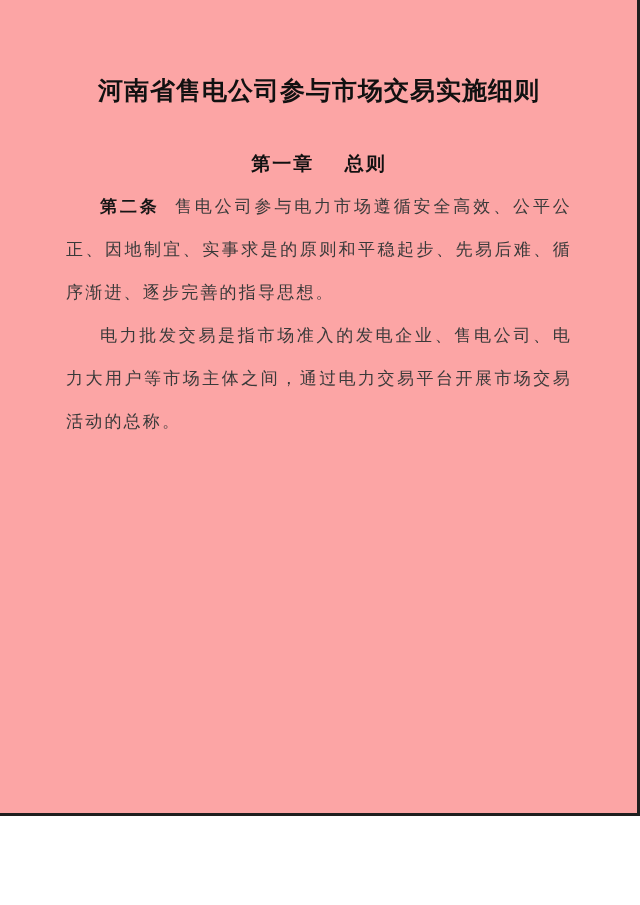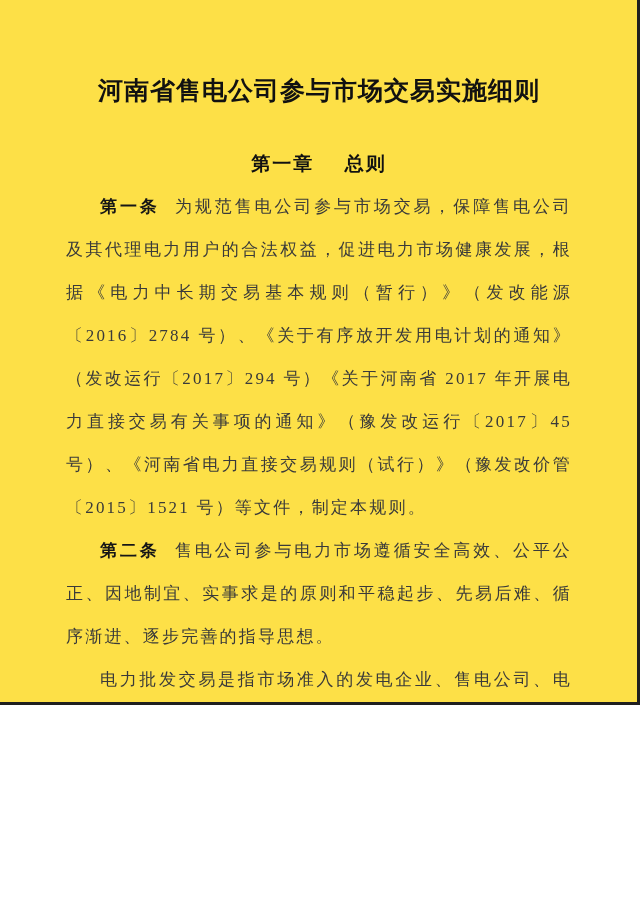--- a/index.html
+++ b/index.html
@@ -3,22 +3,22 @@
 <meta charset="utf-8">
 <style>
   html, body {
     margin: 0;
     padding: 0;
     background: #ffffff;
   }
   .page {
     position: relative;
     width: 640px;
-    height: 705px;
-    background: #fde047;
+    height: 816px;
+    background: #fca5a5;
     overflow: hidden;
     font-family: "Liberation Serif", "DejaVu Serif", serif;
     color: #333333;
     box-sizing: border-box;
   }
   
   .edge-right {
     position: absolute;
     top: 0;
     right: 0;
@@ -96,23 +96,20 @@
     <h1 class="doc-title">
       <span class="title-line">河南省售电公司参与市场交易实施细则</span>
     </h1>
 
     <h2 class="chapter-heading">
       <span class="chapter-number">第一章</span><span class="chapter-title">总则</span>
     </h2>
 
     <div class="doc-body">
 
-      <p>
-        <strong class="article-label">第一条</strong><span>为规范售电公司参与市场交易，保障售电公司及其代理电力用户的合法权益，促进电力市场健康发展，根据《电力中长期交易基本规则（暂行）》（发改能源〔2016〕2784 号）、《关于有序放开发用电计划的通知》（发改运行〔2017〕294 号）《关于河南省 2017 年开展电力直接交易有关事项的通知》（豫发改运行〔2017〕45 号）、《河南省电力直接交易规则（试行）》（豫发改价管〔2015〕1521 号）等文件，制定本规则。</span>
-      </p>
 
       <p>
         <strong class="article-label">第二条</strong><span>售电公司参与电力市场遵循安全高效、公平公正、因地制宜、实事求是的原则和平稳起步、先易后难、循序渐进、逐步完善的指导思想。</span>
       </p>
 
 
       <p>
         <span>电力批发交易是指市场准入的发电企业、售电公司、电力大用户等市场主体之间，通过电力交易平台开展市场交易活动的总称。</span>
       </p>
 

